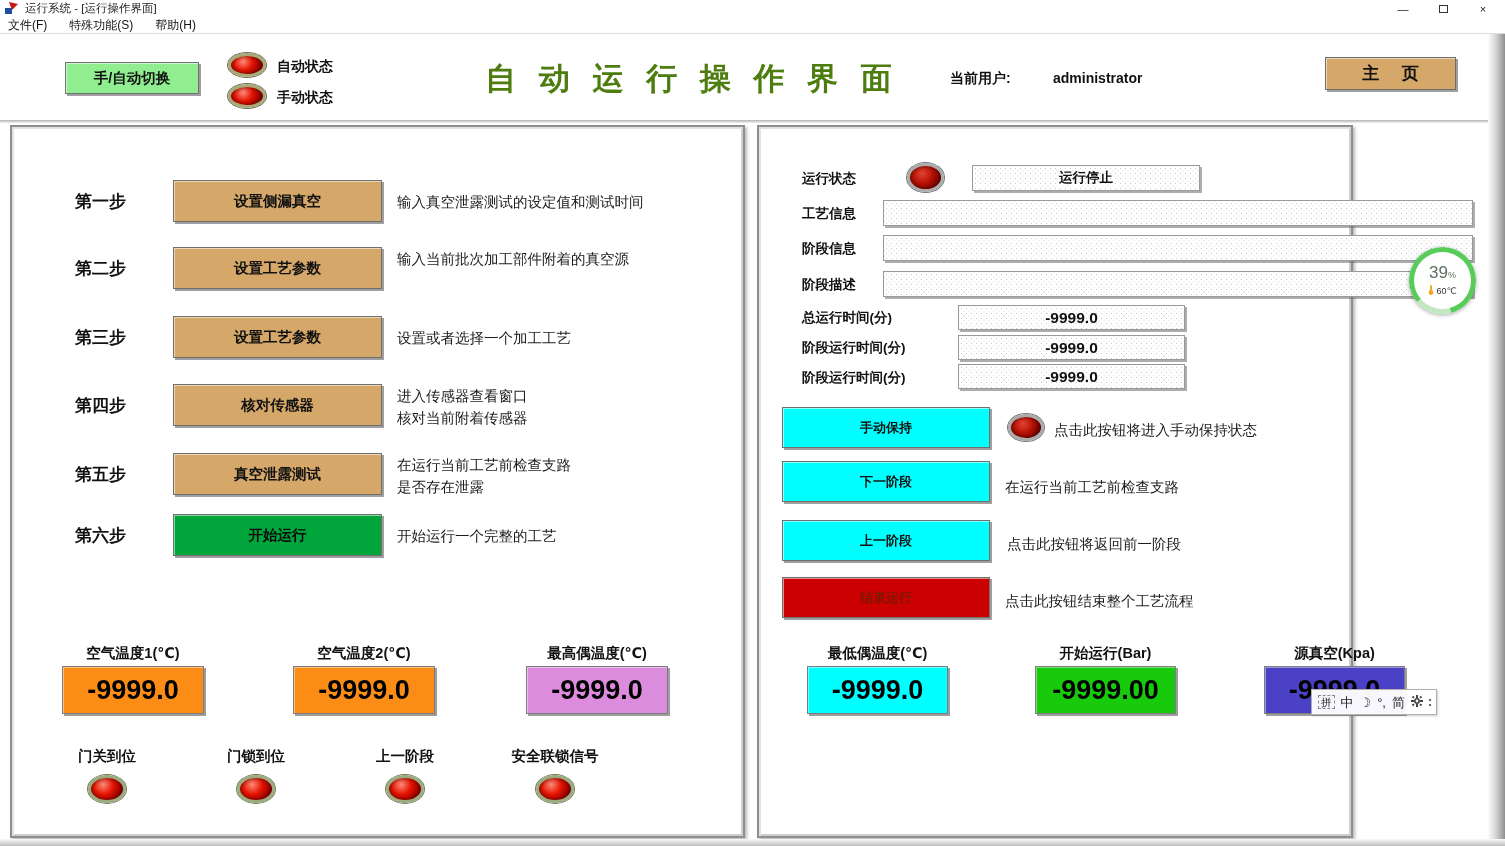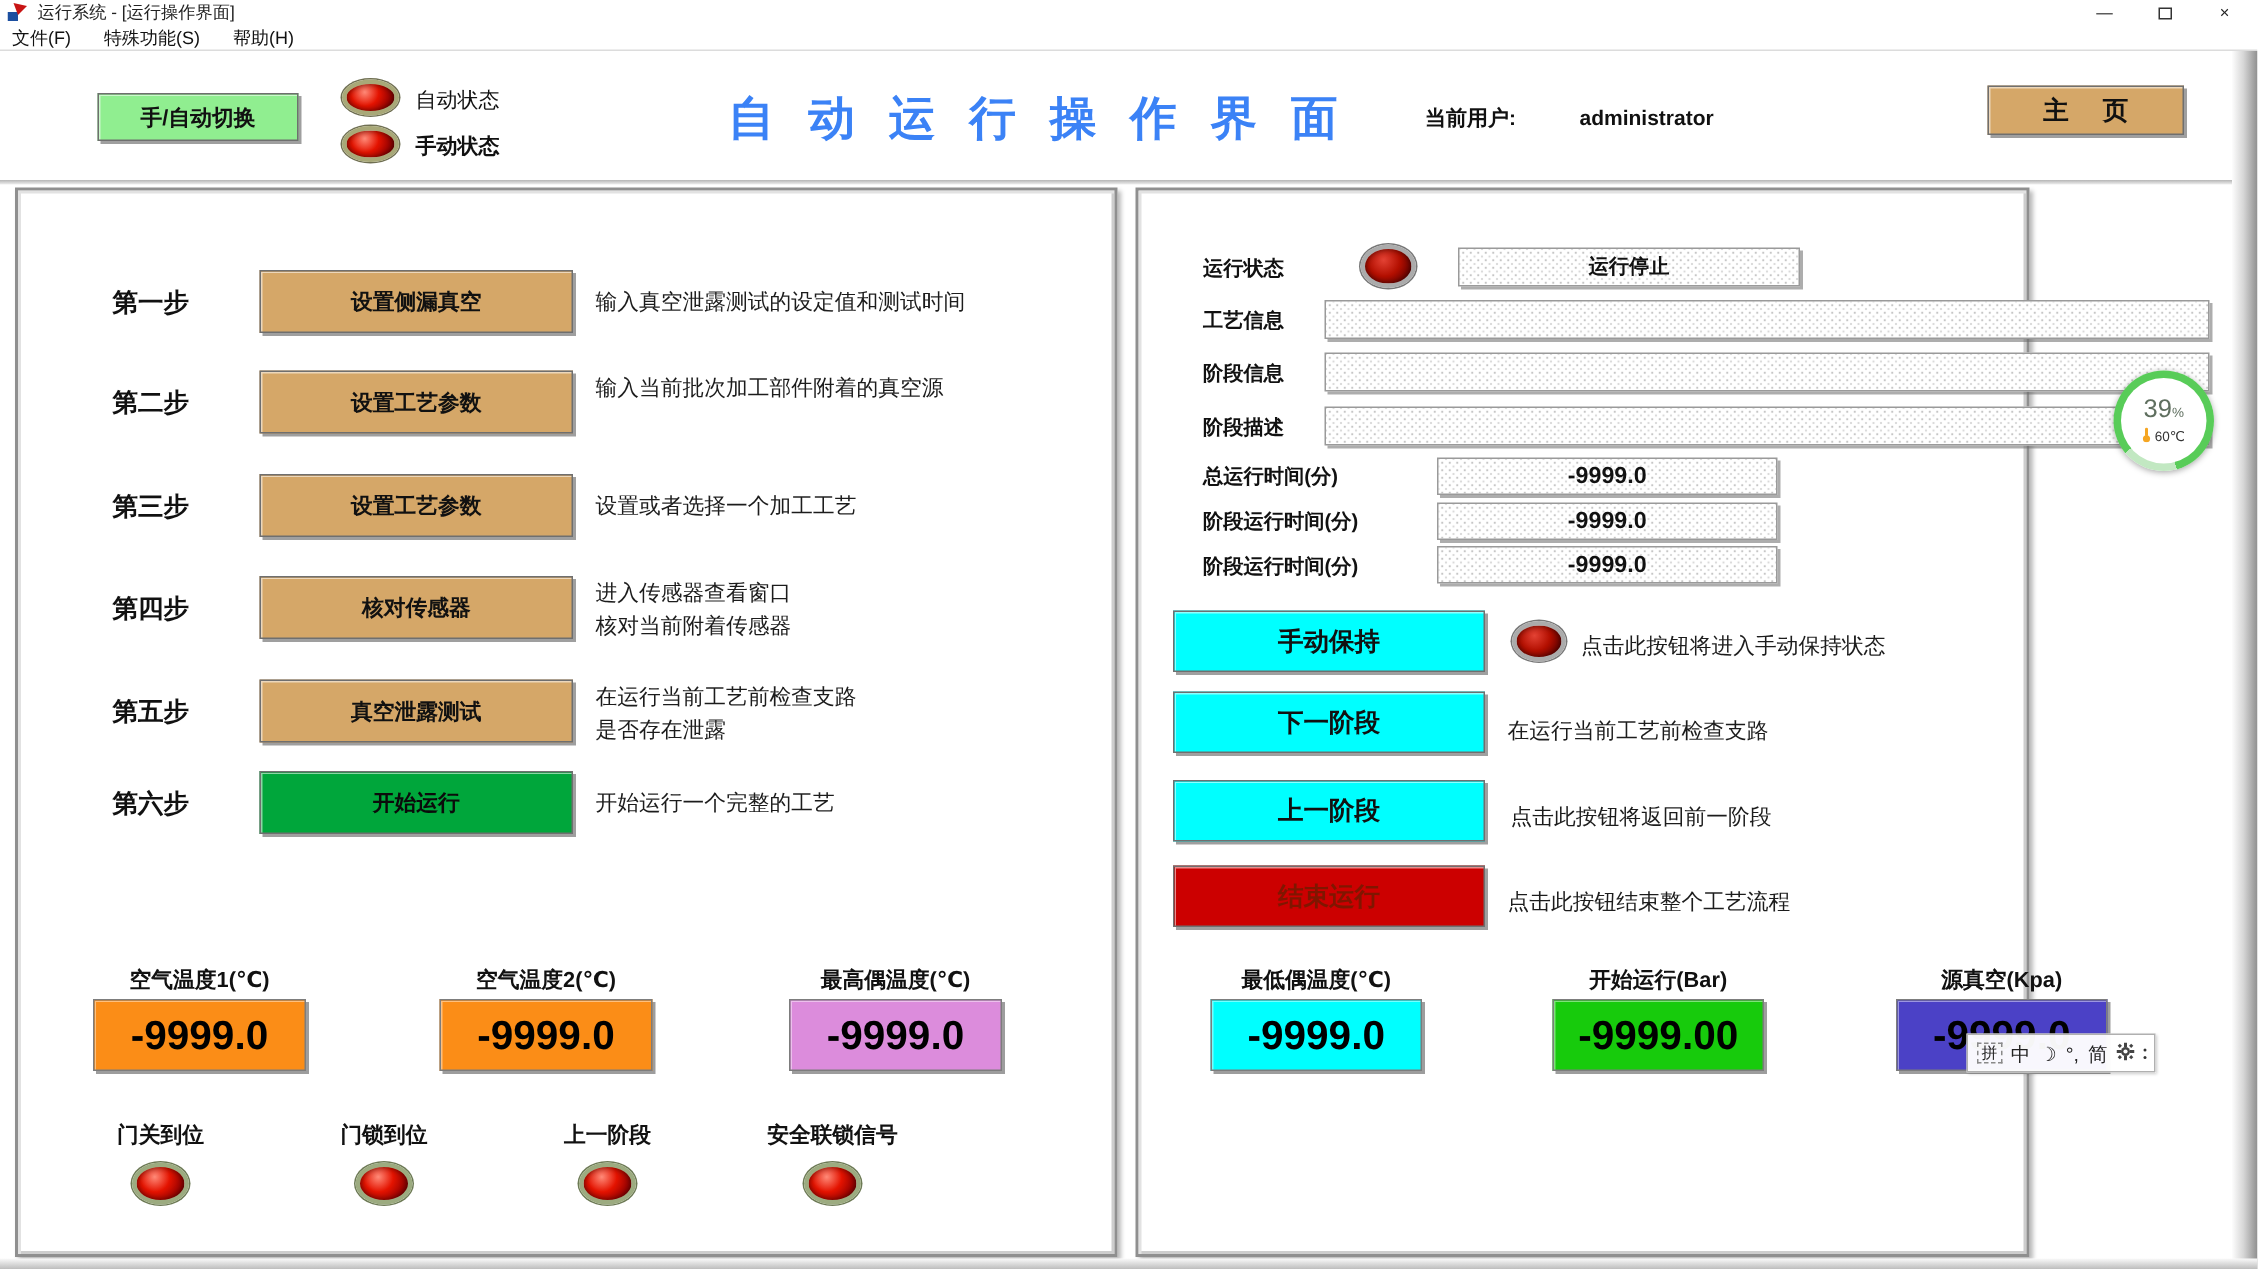--- a/index.html
+++ b/index.html
@@ -24,24 +24,24 @@
   .home-btn { position:absolute; left:1325px; top:23px; width:131px; height:33px; font-size:17px; letter-spacing:9px; text-indent:9px; }
 
   .led { border-radius:50%; background:radial-gradient(circle at 38% 30%, #ff8a78 0%, #e41300 40%, #9c0300 72%, #5e0000 100%); }
   .ring-olive { border:3px solid #a8a878; box-shadow:0 0 0 1px #6f6f52, inset 0 0 4px rgba(0,0,0,.55); }
   .ring-gray  { border:3px solid #ababab; box-shadow:0 0 0 1px #777,    inset 0 0 4px rgba(0,0,0,.55); }
   .ring-green { border:3px solid #9cab80; box-shadow:0 0 0 1px #6d7a55, inset 0 0 4px rgba(0,0,0,.55); }
   .led.dark { background:radial-gradient(circle at 40% 32%, #e34234 0%, #b30f00 45%, #5e0000 85%, #3f0000 100%); }
 
   .tb-led1 { position:absolute; left:228px; top:19px; width:38px; height:24px; }
   .tb-led2 { position:absolute; left:228px; top:50px; width:38px; height:24px; }
-  .tb-led-label1 { position:absolute; left:277px; top:24px; font-size:14px; font-weight:normal; }
+  .tb-led-label1 { position:absolute; left:277px; top:24px; font-size:14px; font-weight:bold; }
   .tb-led-label2 { position:absolute; left:277px; top:55px; font-size:14px; font-weight:bold; }
 
-  .page-title { position:absolute; left:462px; top:24px; width:460px; text-align:center; font-size:31px; font-weight:900; letter-spacing:7px; color:#3b82f6; white-space:nowrap; }
+  .page-title { position:absolute; left:462px; top:24px; width:460px; text-align:center; font-size:31px; font-weight:900; letter-spacing:7px; color:#4d7c0f; white-space:nowrap; }
   .user-label { position:absolute; left:950px; top:36px; font-size:14px; font-weight:bold; }
   .user-value { position:absolute; left:1053px; top:36px; font-size:14px; font-weight:bold; }
 
   
   .panel { position:absolute; background:#fff; border:2px solid #8f8f8f; box-shadow:inset 2px 2px 0 #e2e2e2, inset -2px -2px 0 #cdcdcd, 2px 2px 3px #b9b9b9; }
   .left-panel  { left:10px;  top:125px; width:735px; height:713px; }
   .right-panel { left:757px; top:125px; width:596px; height:713px; }
 
   .edge-right  { position:absolute; left:1488px; top:34px; width:17px; height:812px; background:linear-gradient(to right,#fdfdfd,#d6d6d6 45%,#8f8f8f); }
   .edge-bottom { position:absolute; left:0; top:839px; width:1505px; height:7px; background:linear-gradient(#fafafa,#bdbdbd); }
@@ -78,21 +78,21 @@
            font-size:13.5px; font-weight:bold; color:#111; }
   .rs-led { position:absolute; left:148px; top:36px; width:37px; height:29px; }
   .rs-field { left:213px; top:38px; width:228px; height:26px; }
   .if1{left:124px; top:73px;  width:590px; height:26px;}
   .if2{left:124px; top:108px; width:590px; height:26px;}
   .if3{left:124px; top:144px; width:590px; height:26px;}
   .tf  { left:199px; width:227px; height:25px; font-size:15.5px; }
   .tf1{top:178px}.tf2{top:208px}.tf3{top:237px}
   .rl-rs{top:43px}.rl-if1{top:78px}.rl-if2{top:113px}.rl-if3{top:149px}.rl-tf1{top:182px}.rl-tf2{top:212px}.rl-tf3{top:242px}
 
-  .action-btn { position:absolute; left:23px; width:208px; height:41px; font-size:17px; }
+  .action-btn { position:absolute; left:23px; width:208px; height:41px; font-size:13px; }
   .ab1{top:280px}.ab2{top:334px}.ab3{top:393px}.ab4{top:450px}
   .action-btn.danger { color:#7f1600; }
   .action-led { position:absolute; left:249px; top:287px; width:36px; height:27px; }
   .action-desc { position:absolute; font-size:14.5px; color:#1c1c1c; white-space:nowrap; }
   .ad1{left:295px; top:294px}.ad2{left:246px; top:351px}.ad3{left:248px; top:408px}.ad4{left:246px; top:465px}
 
   
   .overlay { position:absolute; left:1409px; top:247px; width:67px; height:67px; border-radius:50%;
              background:conic-gradient(from 230deg, #58cc58 0 295deg, #c2e8c2 295deg 360deg);
              box-shadow:0 1px 4px rgba(0,0,0,.35); cursor:pointer; }

